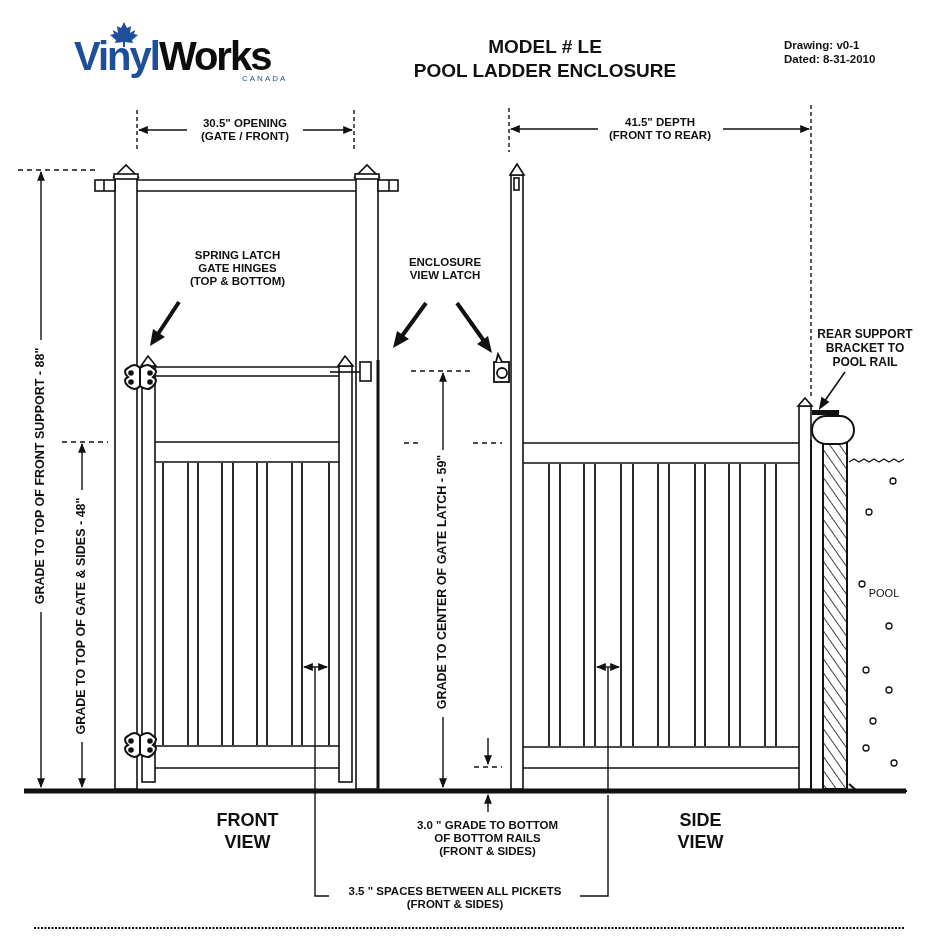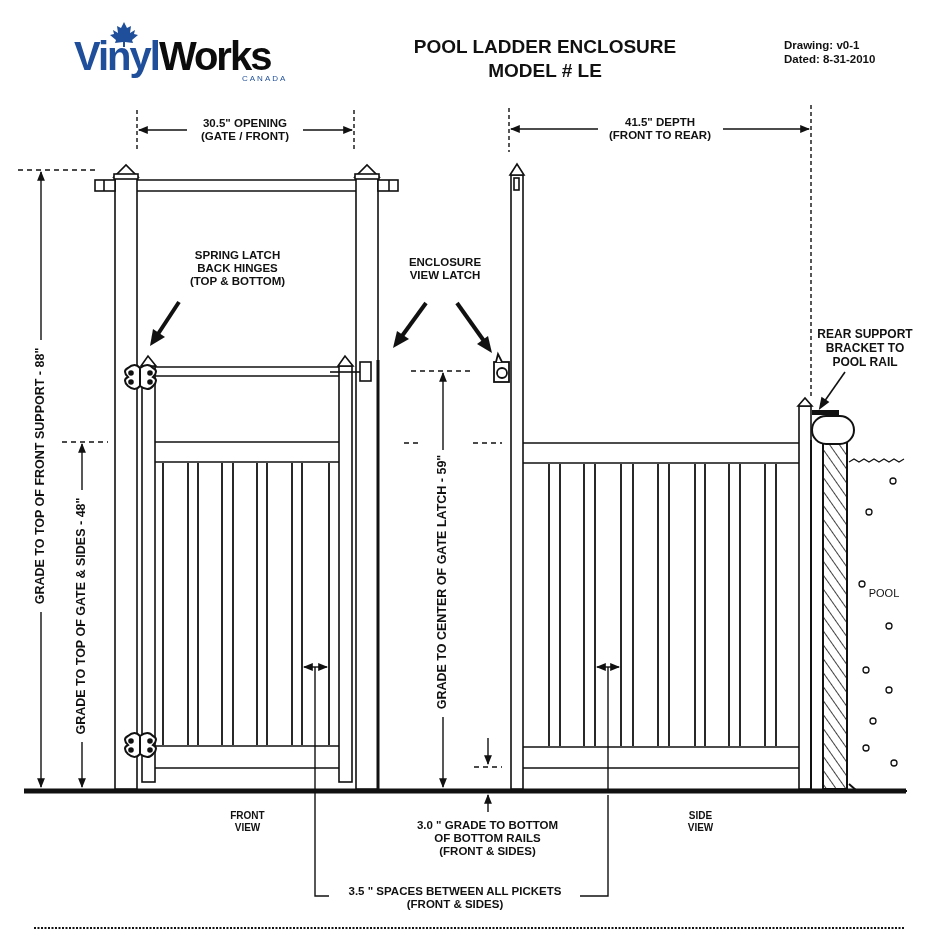--- a/index.html
+++ b/index.html
@@ -5,21 +5,21 @@
   html, body { margin:0; padding:0; background:#ffffff; }
   body { width:934px; height:940px; position:relative; overflow:hidden;
          font-family:"Liberation Sans", sans-serif; color:#111; }
   .abs { position:absolute; }
   .lbl { position:absolute; font-family:"Liberation Sans", sans-serif; font-weight:bold;
          text-align:center; line-height:1.15; color:#111; white-space:nowrap; }
   .lbl span { display:block; }
   .title { font-size:19px; line-height:1.25; }
   .meta { font-size:11.5px; font-weight:bold; text-align:left; line-height:1.2; }
   .small { font-size:11.5px; }
-  .view { font-size:10px; line-height:1.2; }
+  .view { font-size:18px; line-height:1.2; }
   .vert { position:absolute; transform-origin:center center; transform:rotate(-90deg);
           font-family:"Liberation Sans", sans-serif; font-weight:bold; font-size:12.5px;
           white-space:nowrap; text-align:center; }
   .logo-vinyl { position:absolute; font-family:"Liberation Sans", sans-serif; font-weight:bold;
                 font-size:40px; letter-spacing:-2px; color:#1f4f9a; }
   .logo-works { color:#0c0c0c; }
   .logo-canada { position:absolute; font-family:"Liberation Sans", sans-serif; font-size:8px;
                  letter-spacing:2px; color:#1f4f9a;text-align:right; }
   svg { position:absolute; left:0; top:0; }
 </style>
@@ -227,22 +227,22 @@
 </svg>
 
 <div class="abs" style="left:74px;top:34px;width:230px;height:52px;">
   <div class="logo-vinyl" style="left:0;top:0;">
     <span>Vinyl</span><span class="logo-works">Works</span>
   </div>
   <div class="logo-canada" style="left:168px;top:40px;">CANADA</div>
 </div>
 
 <div class="lbl title" style="left:360px;top:35px;width:370px;">
+  <span>MODEL # LE</span>
   <span>POOL LADDER ENCLOSURE</span>
-  <span>MODEL # LE</span>
 </div>
 <div class="lbl meta" style="left:784px;top:39px;width:120px;">
   <span>Drawing: v0-1</span>
   <span>Dated: 8-31-2010</span>
 </div>
 
 <div class="lbl small" style="left:180px;top:117px;width:130px;">
   <span>30.5" OPENING</span>
   <span>(GATE / FRONT)</span>
 </div>
@@ -260,21 +260,21 @@
   <span>OF BOTTOM RAILS</span>
   <span>(FRONT &amp; SIDES)</span>
 </div>
 <div class="lbl small" style="left:330px;top:885px;width:250px;">
   <span>3.5 " SPACES BETWEEN ALL PICKETS</span>
   <span>(FRONT &amp; SIDES)</span>
 </div>
 
 <div class="lbl small" style="left:170px;top:249px;width:135px;">
   <span>SPRING LATCH</span>
-  <span>BACK HINGES</span>
+  <span>GATE HINGES</span>
   <span>(TOP &amp; BOTTOM)</span>
 </div>
 <div class="lbl small" style="left:395px;top:256px;width:100px;">
   <span>ENCLOSURE</span>
   <span>VIEW LATCH</span>
 </div>
 <div class="lbl" style="left:815px;top:328px;width:100px;font-size:12px;">
   <span>REAR SUPPORT</span>
   <span>BRACKET TO</span>
   <span>POOL RAIL</span>

